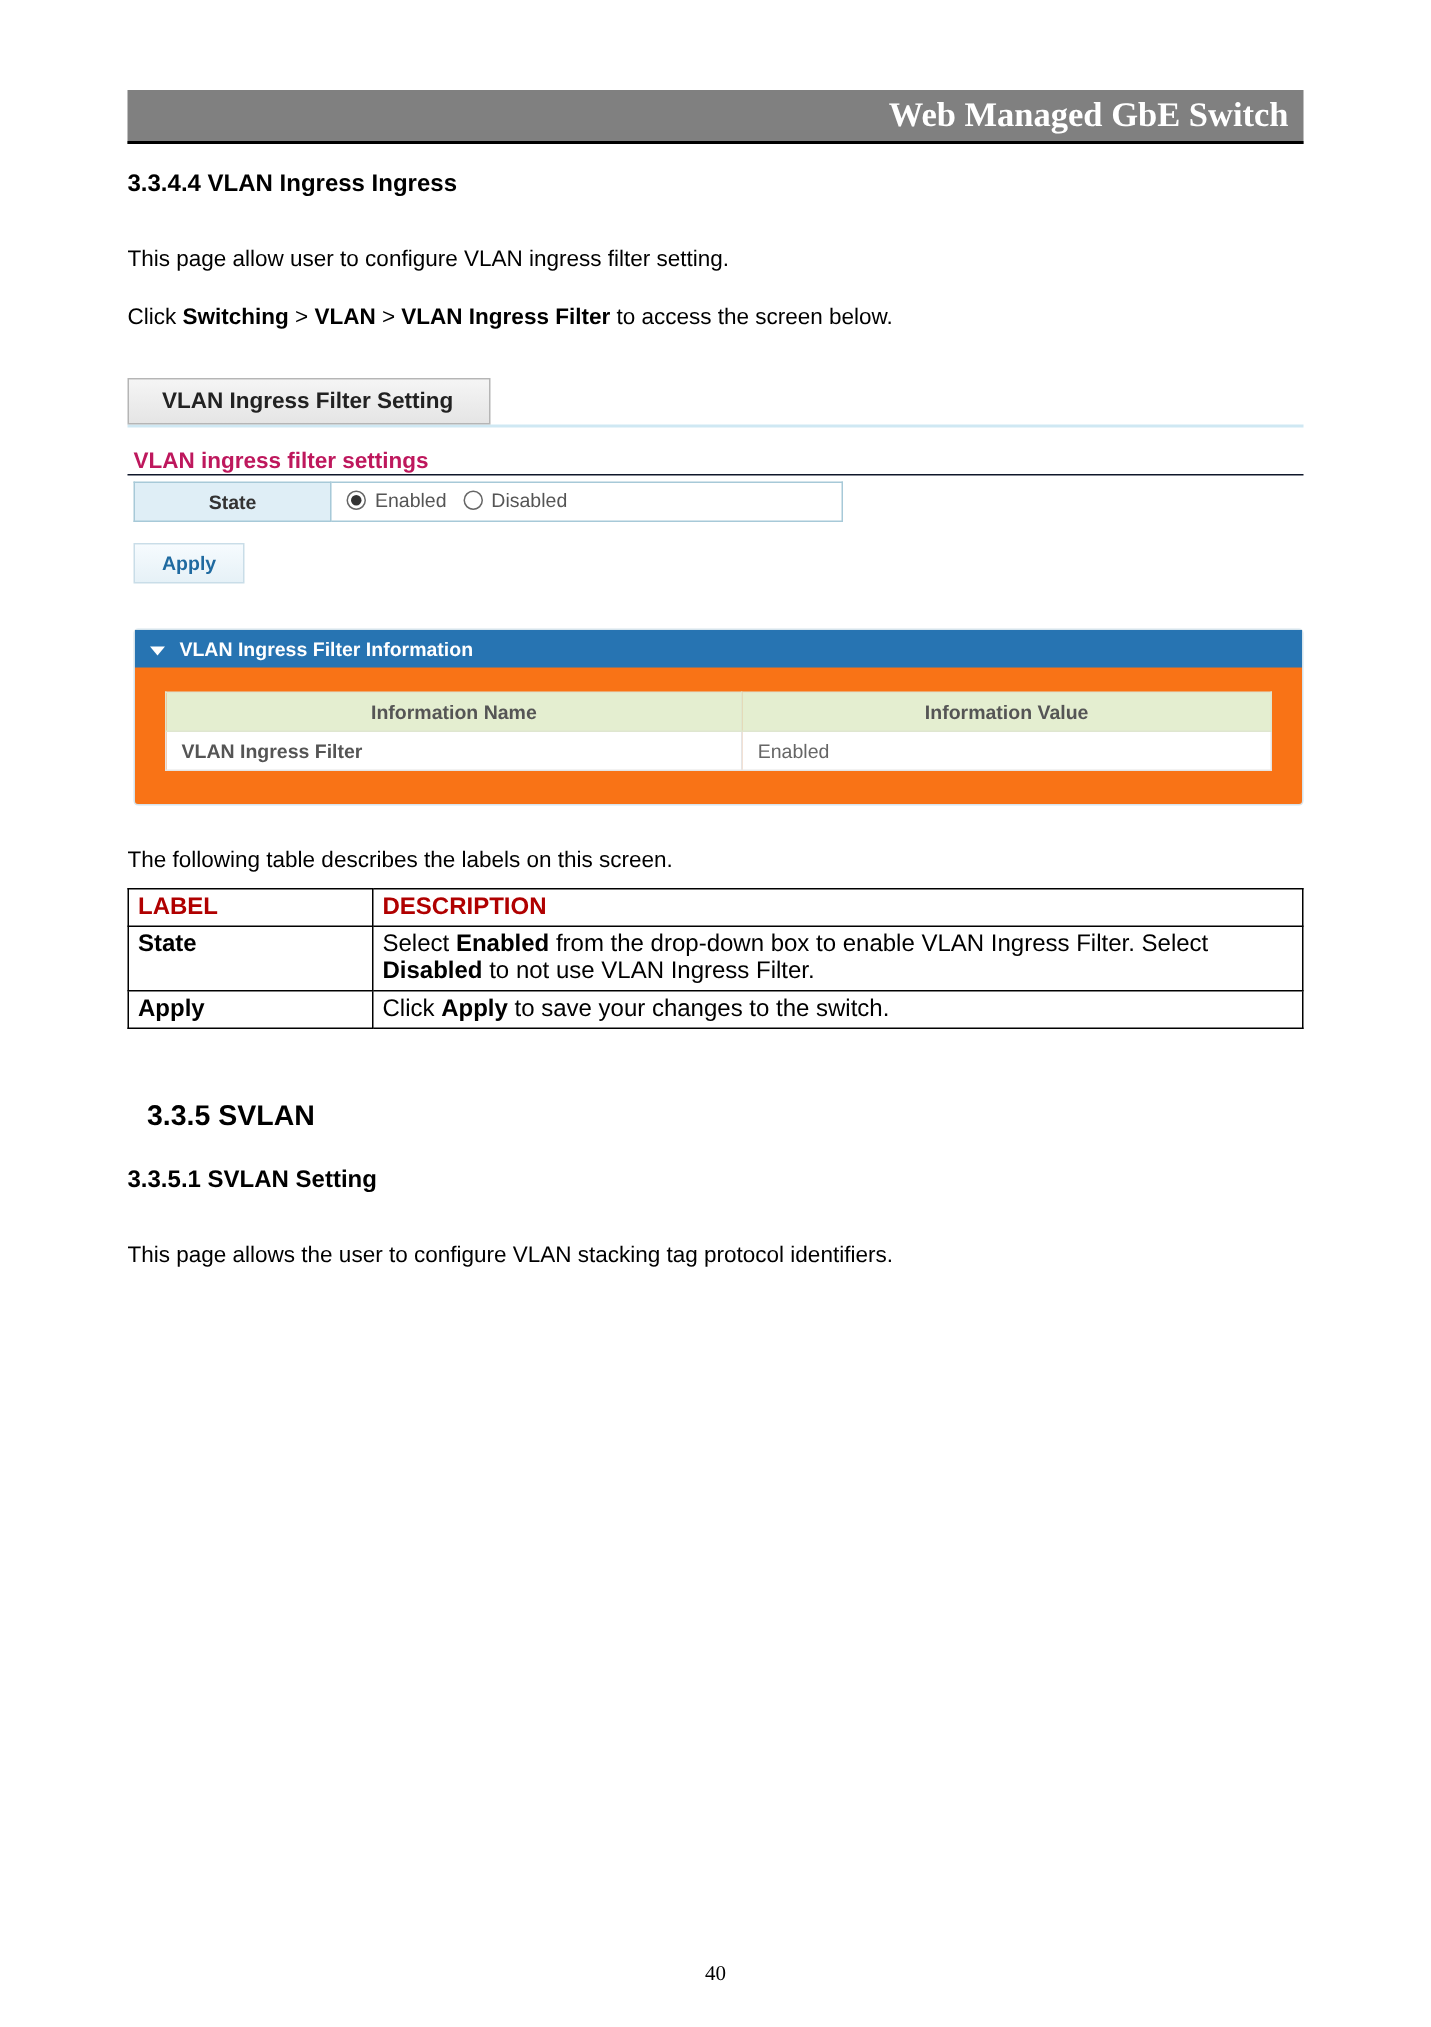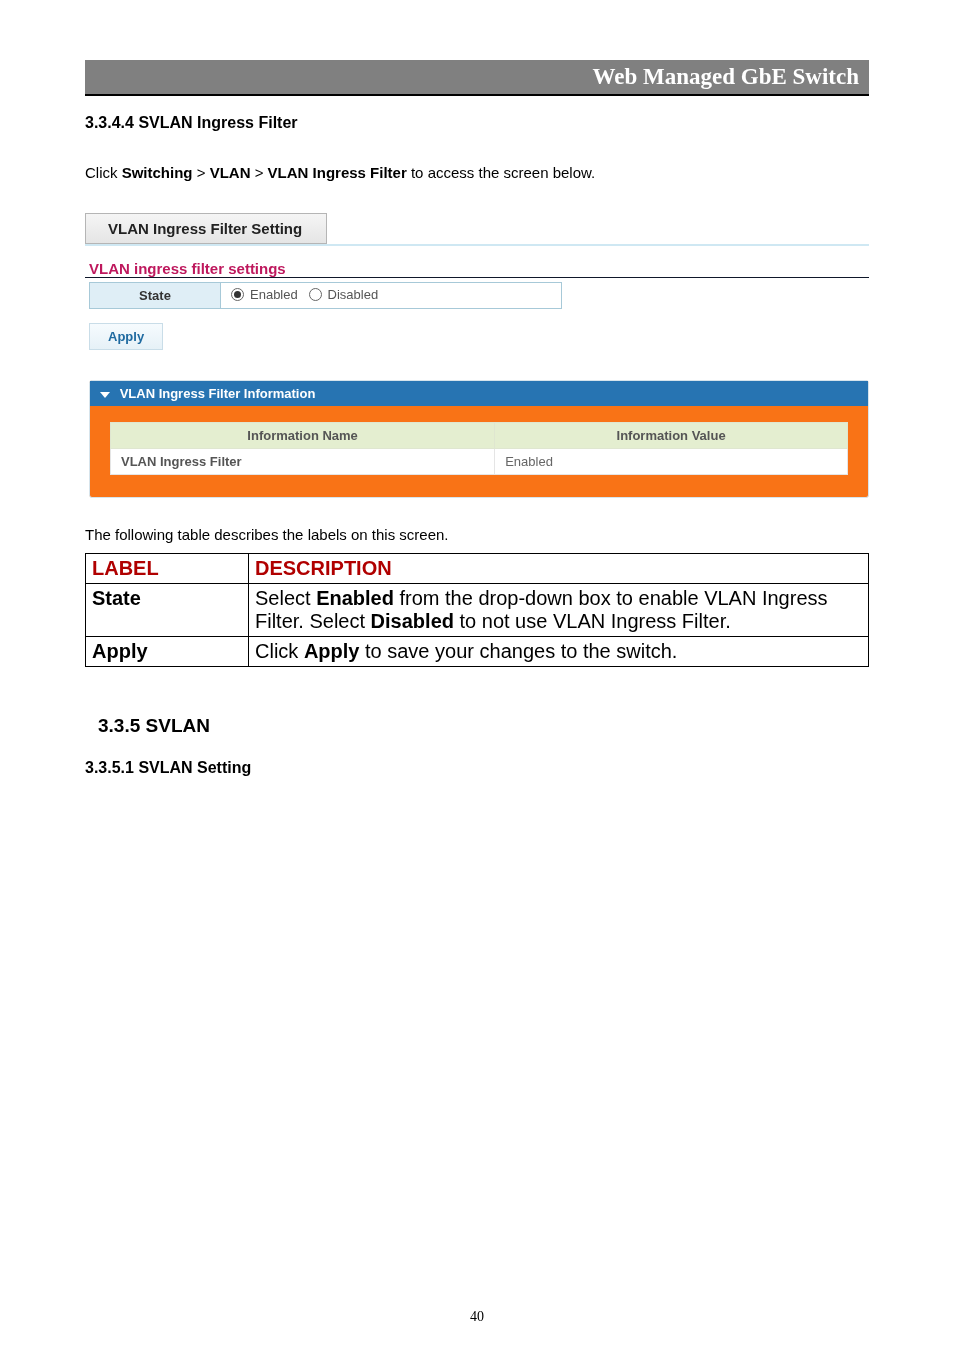--- a/index.html
+++ b/index.html
@@ -161,21 +161,21 @@
   }
   .info-table td.row-label { font-weight: bold; color: #555; }
 
   .desc-intro {
     font-size: 15px;
     margin: 28px 0 10px 0;
   }
   .desc-table {
     width: 100%;
     border-collapse: collapse;
-    font-size: 20px;
+    font-size: 16px;
   }
   .desc-table th, .desc-table td {
     border: 1.5px solid #000;
     padding: 3px 6px;
     text-align: left;
     vertical-align: top;
   }
   .desc-table th {
     color: #b00000;
     font-weight: bold;
@@ -199,22 +199,23 @@
 </style>
 </head>
 <body>
 
 <div class="page">
 
   <div class="header-bar">
     <span>Web Managed GbE Switch</span>
   </div>
 
-  <h3 class="section">3.3.4.4 SVLAN Ingress Filter</h3>
-
+  <h3 class="section">3.3.4.4 VLAN Ingress Ingress</h3>
+
+  <p class="body">This page allow user to configure VLAN ingress filter setting.</p>
 
   <p class="body">
     <span>Click </span><span class="bold">Switching</span><span> &gt; </span><span class="bold">VLAN</span><span> &gt; </span><span class="bold">VLAN Ingress Filter</span><span> to access the screen below.</span>
   </p>
 
   <div class="screenshot-area">
     <div class="title-tab">VLAN Ingress Filter Setting</div>
     <hr class="blue-hr">
 
     <div class="blue-subtitle">VLAN ingress filter settings</div>
@@ -282,17 +283,18 @@
         <span>Click </span><span class="bold">Apply</span><span> to save your changes to the switch.</span>
       </td>
     </tr>
   </tbody>
     </table>
 
   <h2 class="section-big">3.3.5 SVLAN</h2>
 
   <h3 class="section">3.3.5.1 SVLAN Setting</h3>
 
+  <p class="body">This page allows the user to configure VLAN stacking tag protocol identifiers.</p>
 
 
   <div class="page-number">40</div>
 
 </div>
 
 </body></html>

